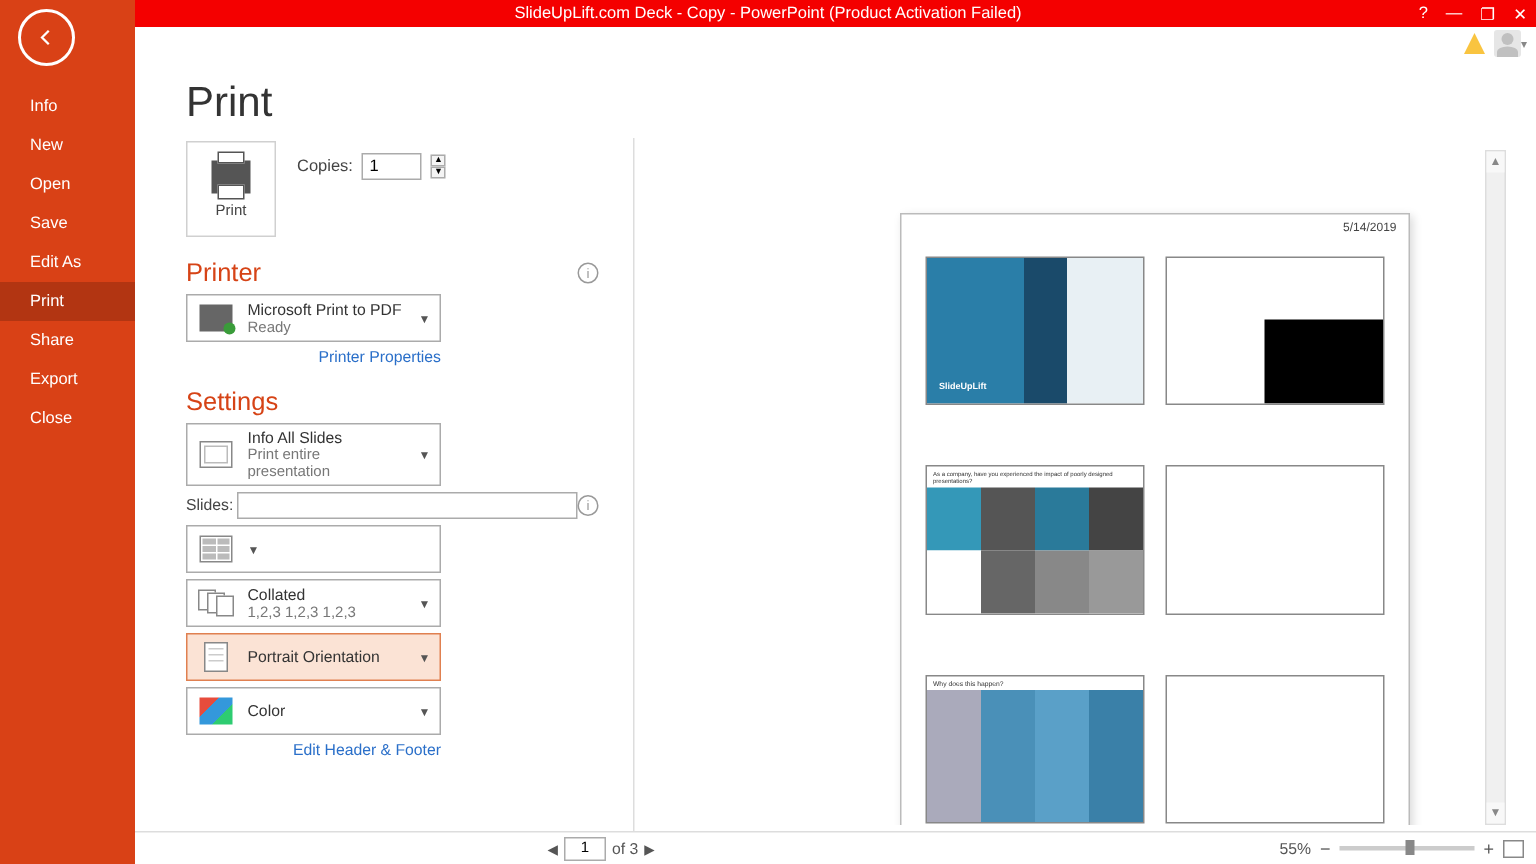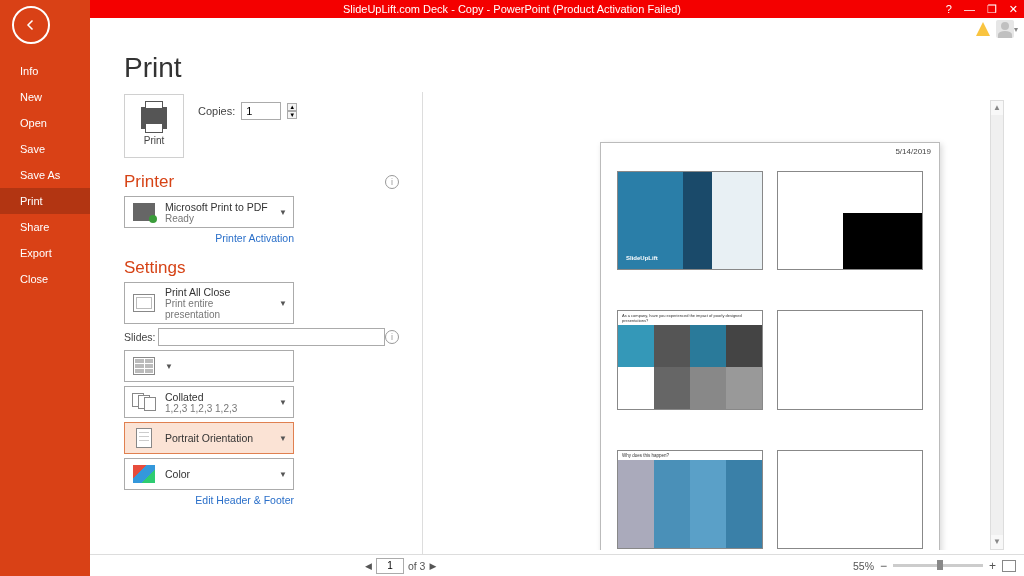--- a/index.html
+++ b/index.html
@@ -149,21 +149,21 @@
     <svg viewBox="0 0 24 24">
         <path d="M15 4l-8 8 8 8v-4h6v-8h-6z" fill="none"></path>
         <path d="M14 6l-6 6 6 6" stroke="#fff" stroke-width="2" fill="none"></path>
       </svg>
   </div>
   <div class="nav-items">
     <div class="nav-item">Info</div>
     <div class="nav-item">New</div>
     <div class="nav-item">Open</div>
     <div class="nav-item">Save</div>
-    <div class="nav-item">Save As</div>
+    <div class="nav-item">Edit As</div>
     <div class="nav-item active">Print</div>
     <div class="nav-item">Share</div>
     <div class="nav-item">Export</div>
     <div class="nav-item">Close</div>
   </div>
 </div>
 
 <div class="main">
   <div class="page-title">Print</div>
 
@@ -190,32 +190,32 @@
     <div class="dropdown">
       <div class="dd-icon">
           <div class="printer-ic"></div>
         </div>
       <div class="dd-text">
         <div class="dd-line1">Microsoft Print to PDF</div>
         <div class="dd-line2">Ready</div>
       </div>
       <div class="dd-arrow">▼</div>
     </div>
-    <div class="link-right">Printer Activation</div>
+    <div class="link-right">Printer Properties</div>
 
     <div class="section-head">
       <span>Settings</span>
     </div>
 
     <div class="dropdown">
       <div class="dd-icon">
           <div class="slides-ic"></div>
         </div>
       <div class="dd-text">
-        <div class="dd-line1">Print All Close</div>
+        <div class="dd-line1">Info All Slides</div>
         <div class="dd-line2">Print entire presentation</div>
       </div>
       <div class="dd-arrow">▼</div>
     </div>
 
     <div class="slides-row">
       <span class="slides-label">Slides:</span>
       <input class="slides-input" style="">
       <span class="info-circ">i</span>
     </div>

